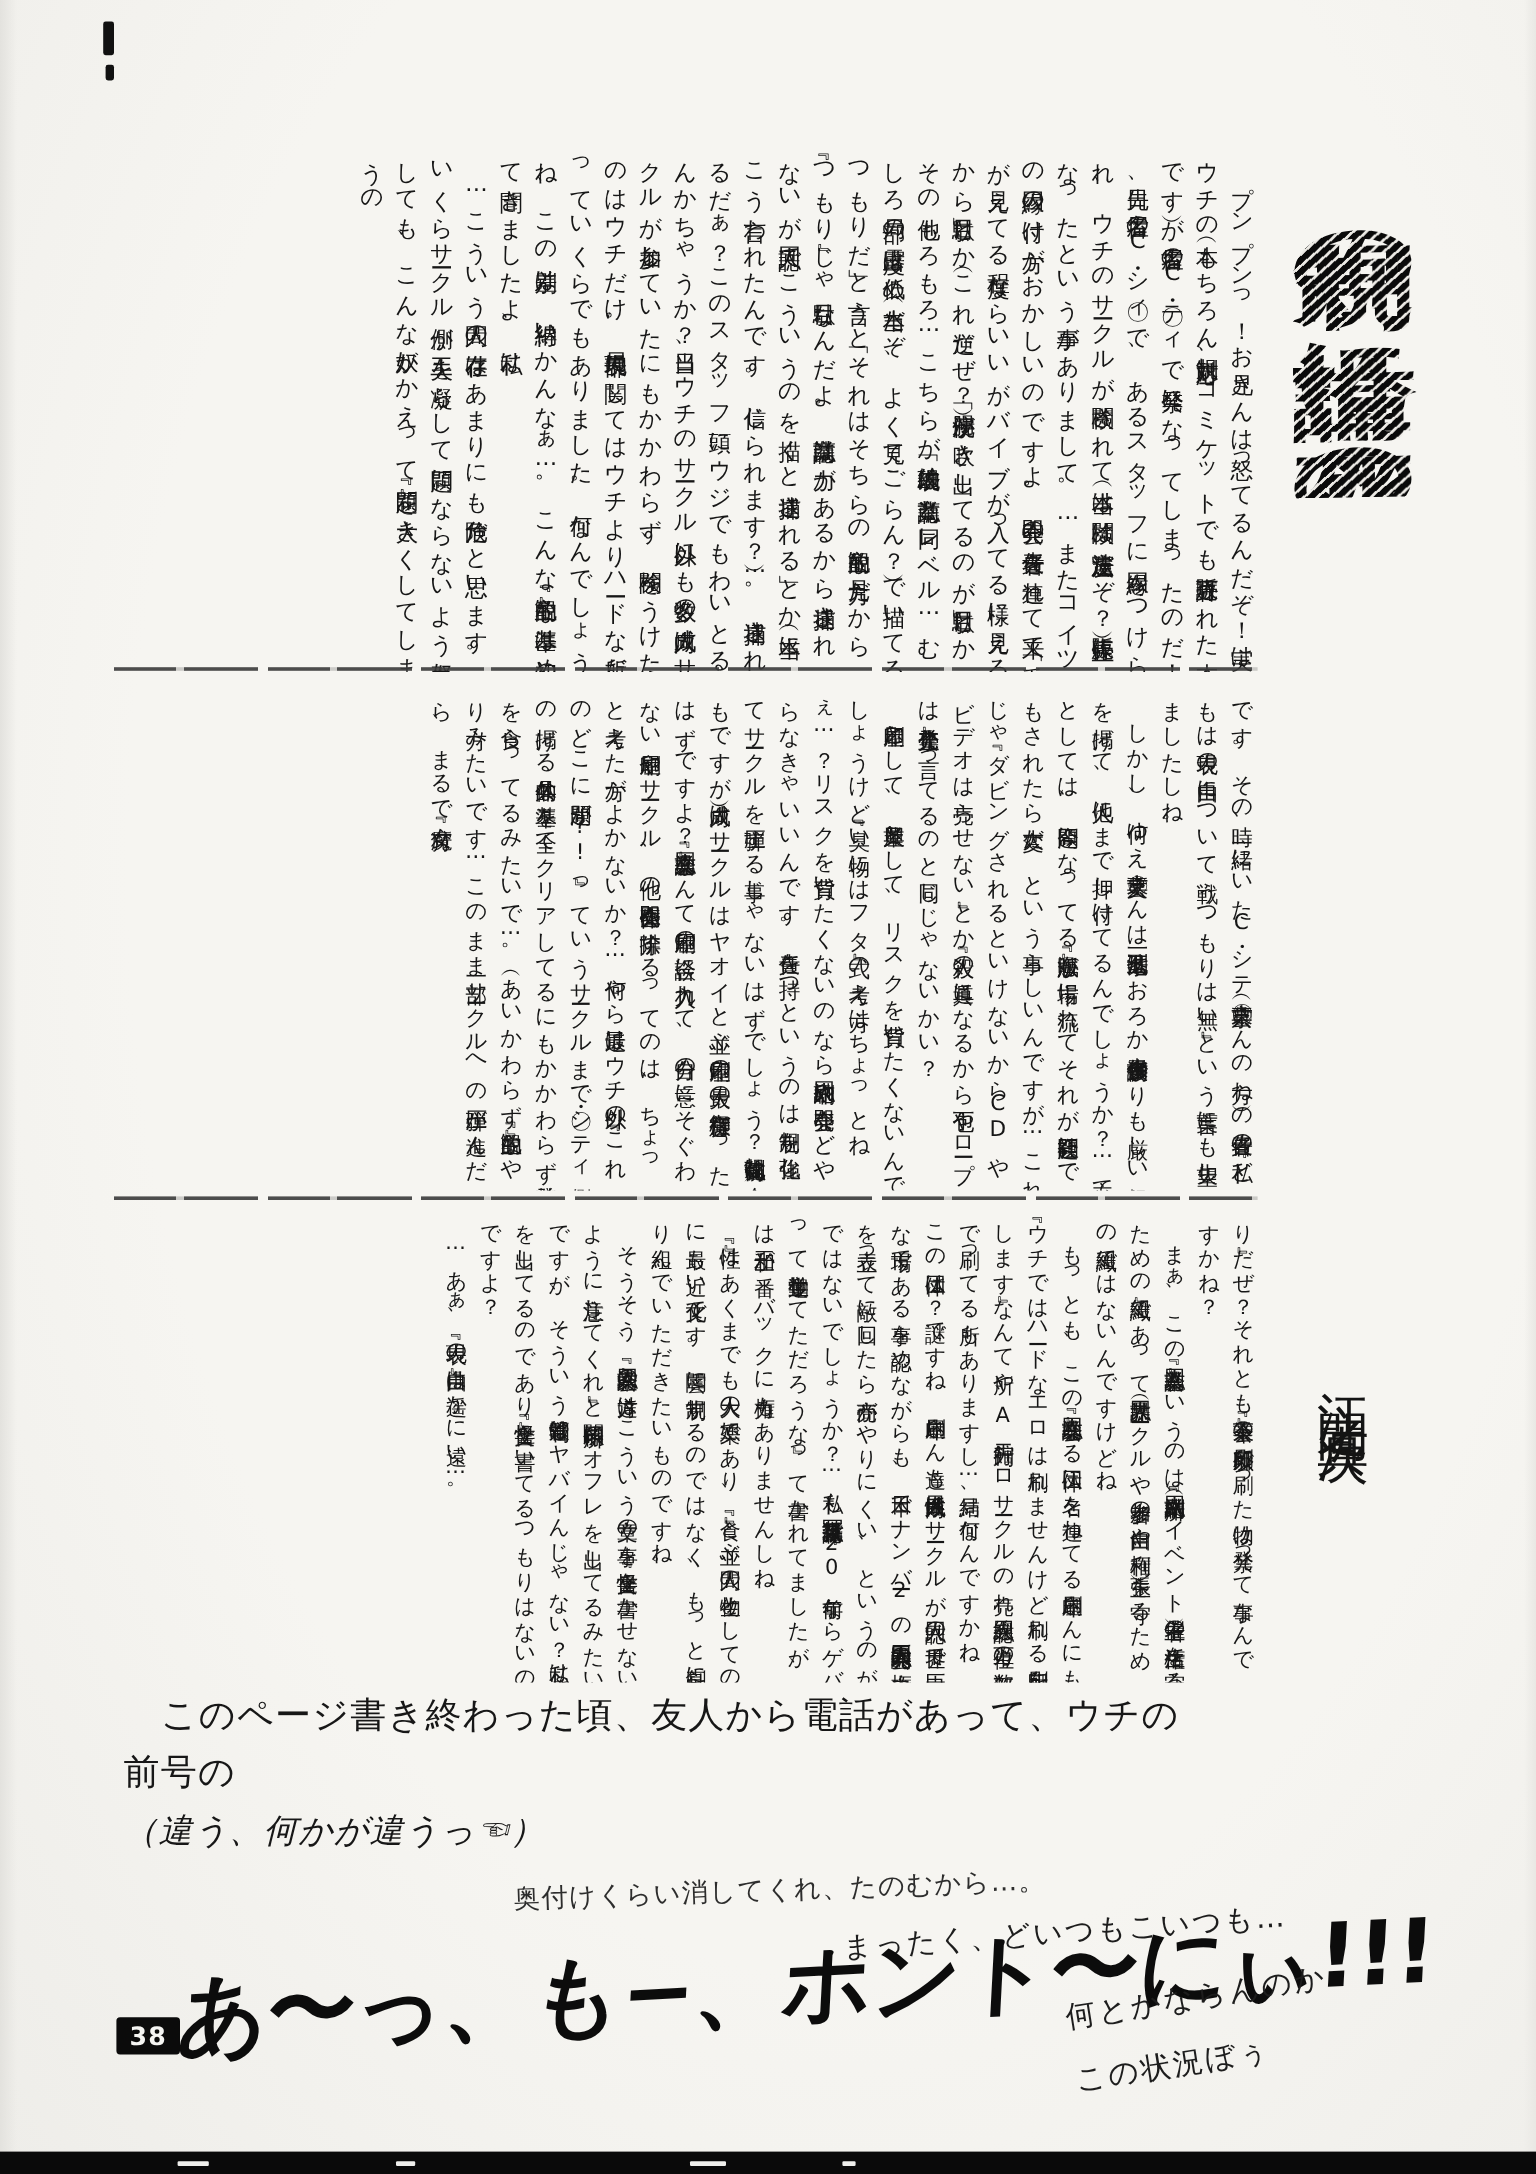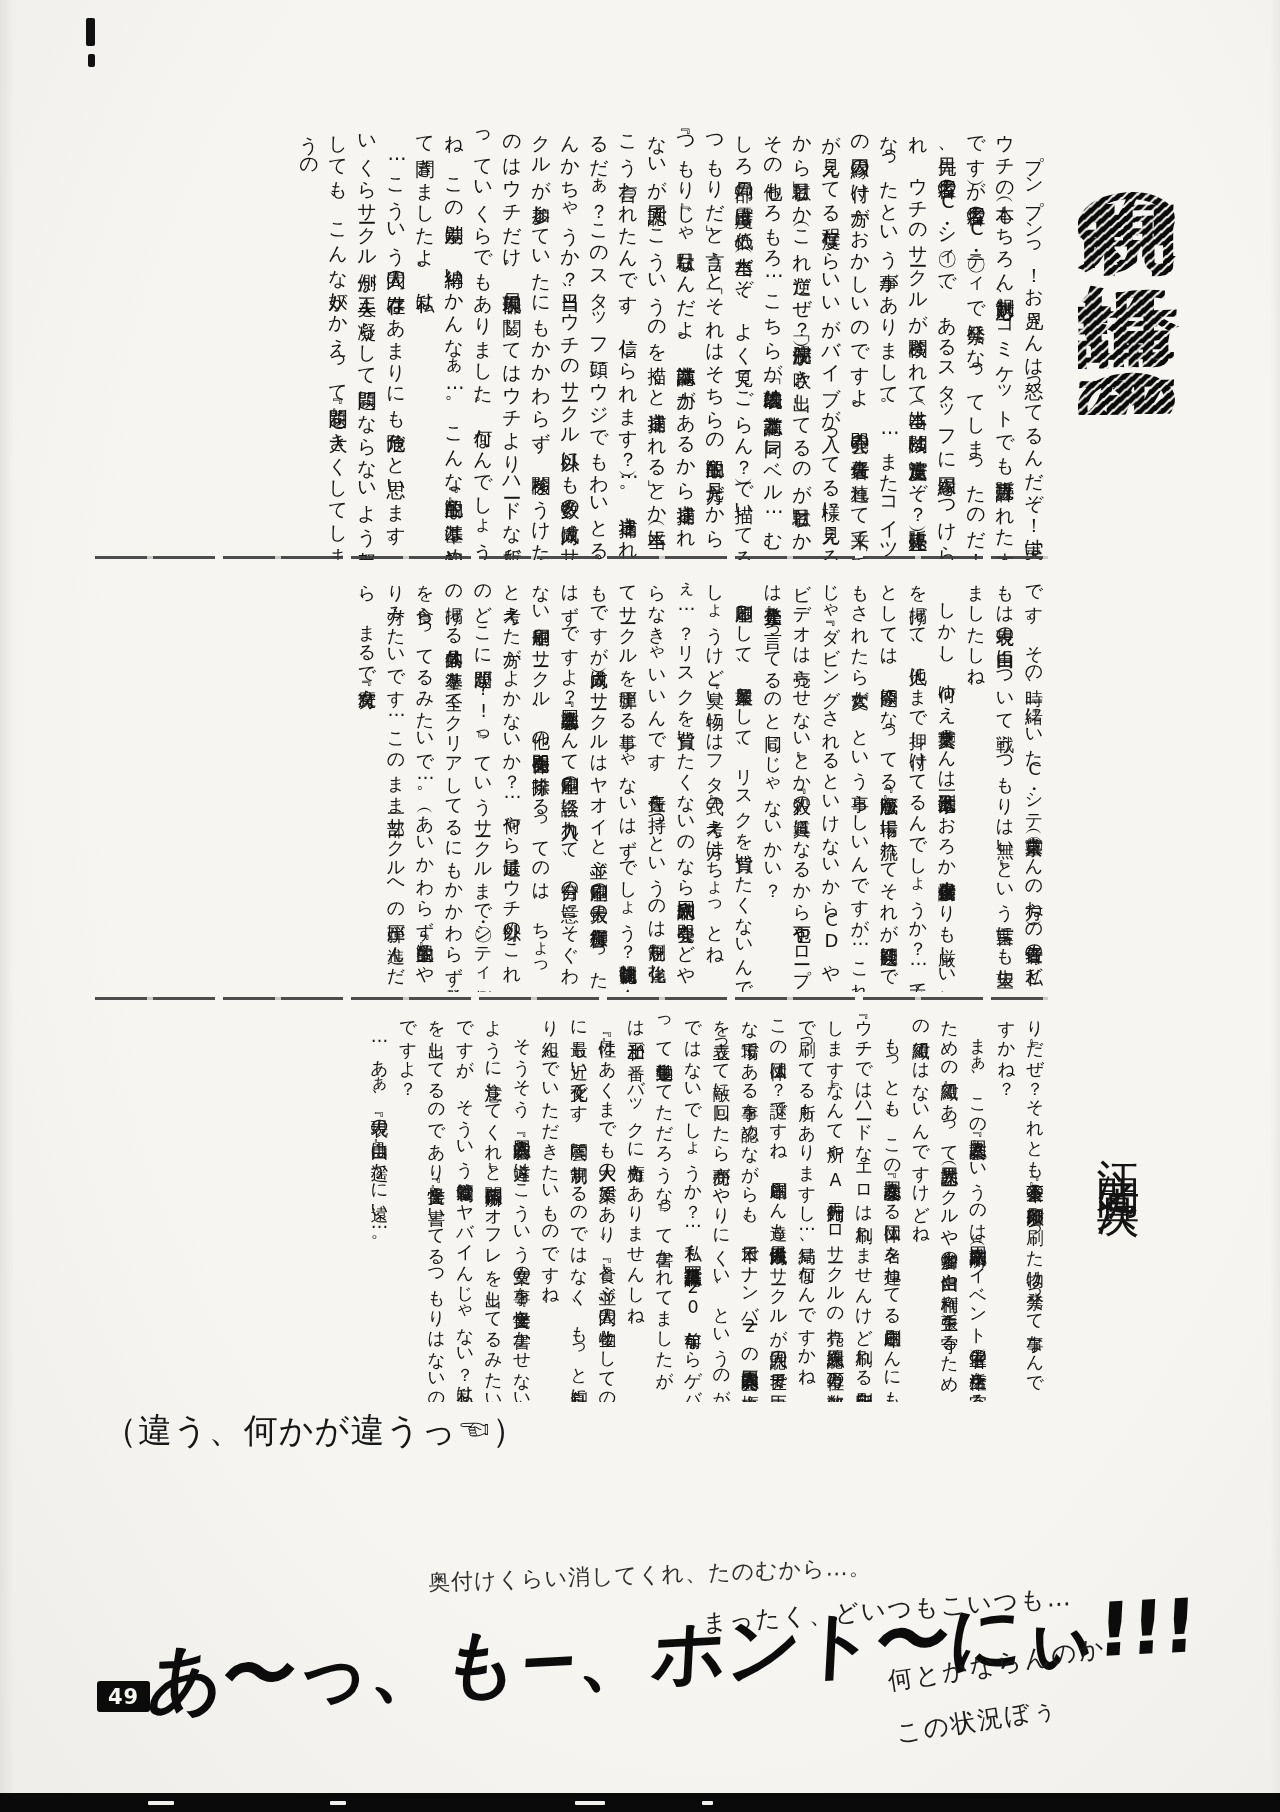--- a/index.html
+++ b/index.html
@@ -51,21 +51,21 @@
     opacity:.9;
   }
   .divider1{top:556px;}
   .divider2{top:997px;}
   .afterword{
     position:absolute;left:103px;top:1406px;width:880px;
     font-family:"DejaVu Serif",serif;
     font-size:30px;line-height:48px;color:#171717;
     letter-spacing:1px;
   }
-  .afterword .l4{font-size:34px;}
+  .afterword .l4{font-size:28px;font-style:italic;}
   .hand{position:absolute;color:#1d1d1d;font-family:"DejaVu Sans",sans-serif;}
   .hand-note1{left:428px;top:1560px;font-size:22px;transform:rotate(-2deg);letter-spacing:1px;opacity:.92;}
   .hand-note2{left:702px;top:1594px;font-size:24px;transform:rotate(-4deg);letter-spacing:2px;}
   .hand-big{
     left:148px;top:1632px;width:780px;
     font-size:74px;font-weight:900;letter-spacing:-1px;
     transform:rotate(-3deg) skewX(-6deg);transform-origin:left center;
     color:#0c0c0c;white-space:nowrap;
   }
   .hand-side{
@@ -108,29 +108,30 @@
 　印刷屋として、興業屋として、リスクを背負いたくないんでしょうけど『臭い物にはフタ』式の考え方はちょっとねぇ…？リスクを背負いたくないのなら同人誌印刷や即売会などやらなきゃいいんです。責任を持つというのは規制を強化してサークルを弾圧する事じゃないはずでしょう？規制強化前は（今もですが）成人向けサークルはヤオイと並ぶ印刷屋の最大の御得意様だったはずですよ？『同人誌業会』なんて印刷屋の談合に力入れて、自分の意にそぐわない印刷屋やサークル、他の即売会団体を排除するってのは、ちょっと考えた方がよかないか？…何やら最近はウチ以外の『これのどこに問題が?!』っていうサークルまで〇・シティ側の掲げる具体的な基準を全てクリアしてるにもかかわらず発禁を食らってるみたいで…。（あいかわらず『主観的』なやり方みたいです…このまま一部サークルへの弾圧が進んだら、まるで『魔女狩</div>
 <div class="divider divider2"></div>
 <div class="band band3 vtext">り』だぜ？それとも『業会』傘下の印刷所以外で刷った物は発禁って事なんですかね？
 　まぁ、この『同人誌業会』というのは『同人誌業（印刷所、イベント主催者）の生活権を守るための組織』であって同人誌界（サークルや参加者の自由や権利、主張）を守るための組織ではないんですけどね。
 　もっとも、この『同人誌業会』なる団体に名を連ねてる印刷屋さんにも『ウチではハードなエロは刷れませんけど刷れる印刷所を紹介します』なんて所や、A館行列エロサークルの売れ線同人誌を万単位の部数で刷ってる所もありますし…結局、何なんですかね、この団体は？謎ですね。印刷屋さん達も男性系成人向けサークルが同人誌の世界で巨大な市場である事を認めながらも、日本でナンバー2の巨大同人誌即売会の権力を表立って敵に回したら商売がやりにくい、というのが本音ではないでしょうか？…私も某写真投稿雑誌で『20年前ならゲバ棒持って学生運動してただろうな』って書かれてましたが、本来は平和が一番。バックに権力もありませんしね。
 　『性』はあくまでも大人の娯楽であり、『食』と並ぶ人間の生物としての本能に最も近い文化です。闇雲に規制するのではなく、もっと真剣に取り組んでいただきたいものですね。
 　そうそう、『同人誌業会』の方達はこういう文章の事を『怪文書を書かせないように注意してくれ』と関係印刷所にオフレを出してるみたいですが、そういう報道管制はヤバイんじゃない？私は『意見』を出してるのであり『怪文書』を書いてるつもりはないのですよ？
 　…あぁ、『表現の自由』は遥かに遠い…。</div>
 
 <div class="afterword">
+  <div class="l1">　このページ書き終わった頃、友人から電話があって、ウチの前号の</div>
   <div class="l4">（違う、何かが違うっ☜）</div>
 </div>
 
 <div class="hand hand-note1">奥付けくらい消してくれ、たのむから…。</div>
 <div class="hand hand-note2">まったく、どいつもこいつも…</div>
 <div class="hand hand-big">あ〜っ、も−、ホント〜にぃ!!!</div>
 <div class="hand hand-side">何とかならんのか
 この状況ぼぅ</div>
 
-<div class="pagenum">49</div>
+<div class="pagenum">38</div>
 
 <div class="scanbar">
   <span class="dash d1"></span>
   <span class="dash d2"></span>
   <span class="dash d3"></span>
   <span class="dash d4"></span>
 </div>
 
 </body></html>

